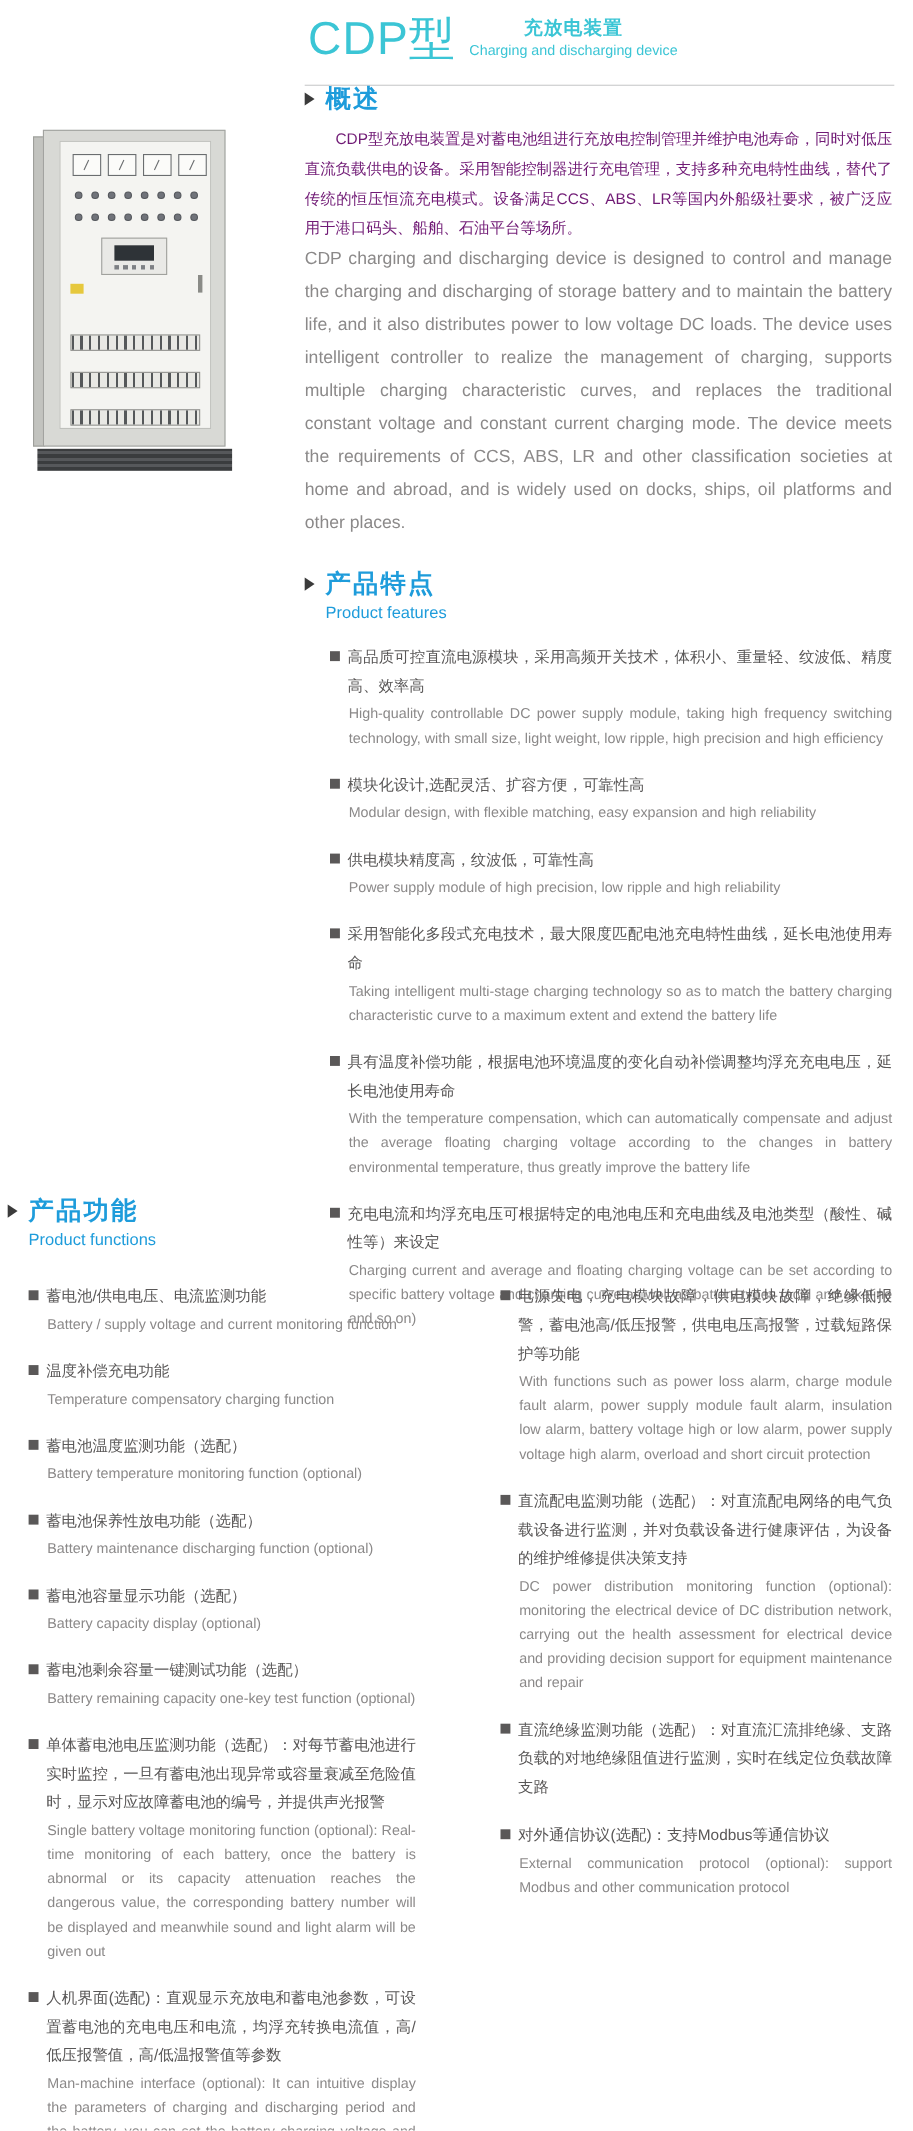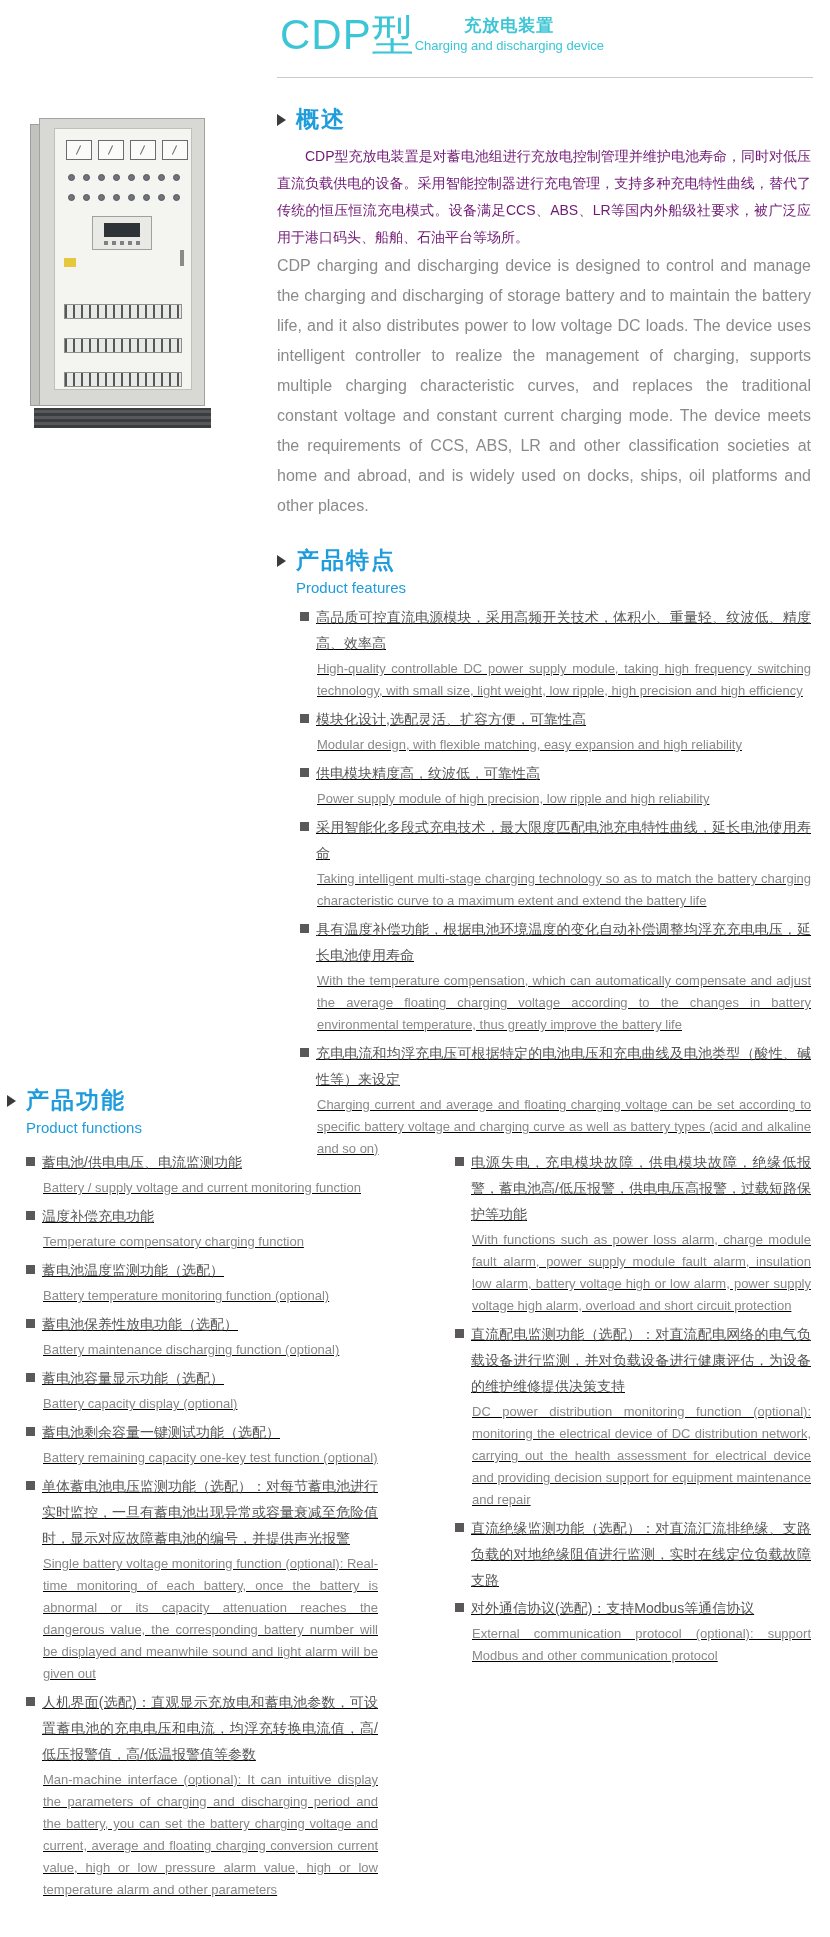--- a/index.html
+++ b/index.html
@@ -1,21 +1,21 @@
 <!DOCTYPE html>
 <html><head>
 <meta charset="utf-8">
 <style>
   * { margin:0; padding:0; box-sizing:border-box; }
   html,body { background:#ffffff; }
   body { font-family:"Liberation Sans", sans-serif; }
   .page { position:relative; width:830px; height:1937px; background:#fff; overflow:hidden; }
 
   
-  .title-block { position:absolute; left:280px; top:12px; display:flex; align-items:flex-start; }
+  .title-block { position:absolute; left:280px; top:12px; display:flex; align-items:flex-start; gap:12px; }
   .title-model { font-size:42px; line-height:46px; color:#3bc5d5; letter-spacing:1px; font-weight:400; }
   .title-sub { padding-top:4px;text-align:center; }
   .title-cn { font-size:17px; font-weight:bold; color:#3bc5d5; line-height:20px; letter-spacing:1px; }
   .title-en { font-size:13px; color:#3bc5d5; line-height:20px; }
   .header-rule { position:absolute; left:277px; top:77px; width:536px; height:1px; background:#c9cacb; }
 
   
   .cabinet { position:absolute; left:30px; top:118px; width:185px; height:310px; }
   .cab-side { position:absolute; left:0; top:6px; width:11px; height:282px; background:#c2c3bf; border:1px solid #9e9f9b; }
   .cab-body { position:absolute; left:9px; top:0; width:166px; height:288px; background:#d8d9d5; border:1px solid #a2a3a0; }
@@ -41,27 +41,27 @@
   
   .sec-head { display:flex; align-items:center; gap:10px; }
   .arrow-icon { width:0; height:0; border-left:9px solid #3b3b3b; border-top:6px solid transparent; border-bottom:6px solid transparent; }
   .sec-cn { font-size:23px; font-weight:bold; color:#1e9cdb; letter-spacing:2px; }
   .sec-en { font-size:15px; color:#1e9cdb; margin:3px 0 0 19px; }
 
   .para-cn { font-size:14px; line-height:27px; color:#701a75; text-align:justify; text-indent:2em; margin-top:8px; }
   .para-en { font-size:16px; line-height:30px; color:#8b8989; text-align:justify; margin-top:0; }
 
   ul.blist { list-style:none; }
-  .bitem { position:relative; padding-left:16px; text-align:justify; margin-top:2px;text-decoration:underline; }
+  .bitem { position:relative; padding-left:16px; text-align:justify; margin-top:18px; }
   .sq { position:absolute; left:0; top:8px; width:9px; height:9px; background:#5a5858; }
   .bcn { font-size:14px; line-height:26px; color:#595757; text-align:justify; }
   .ben { font-size:13px; line-height:22px; color:#8b8989; text-align:justify; margin:2px 0 4px 1px; }
 
   
-  .col-right { position:absolute; left:277px; top:104px; width:534px; }
+  .col-right { position:absolute; left:277px; top:74px; width:534px; }
   .features-wrap { margin-top:24px; }
   .features-list { margin-left:23px; margin-top:8px; }
 
   
   .functions { position:absolute; left:0; top:1085px; width:830px; }
   .fn-head { position:absolute; left:7px; top:0; }
   .fn-left  { position:absolute; left:26px;  top:62px; width:352px; }
   .fn-right { position:absolute; left:455px; top:62px; width:356px; }
 </style>
 </head>

